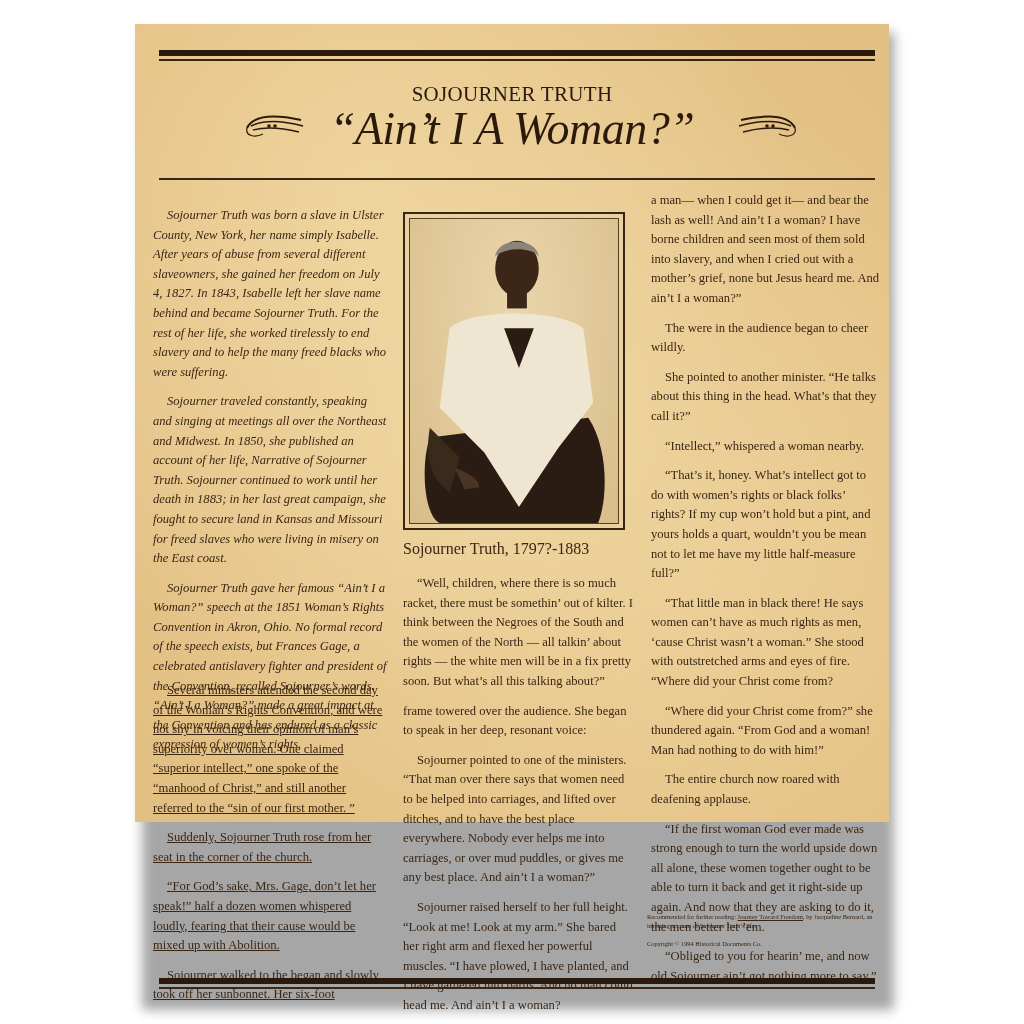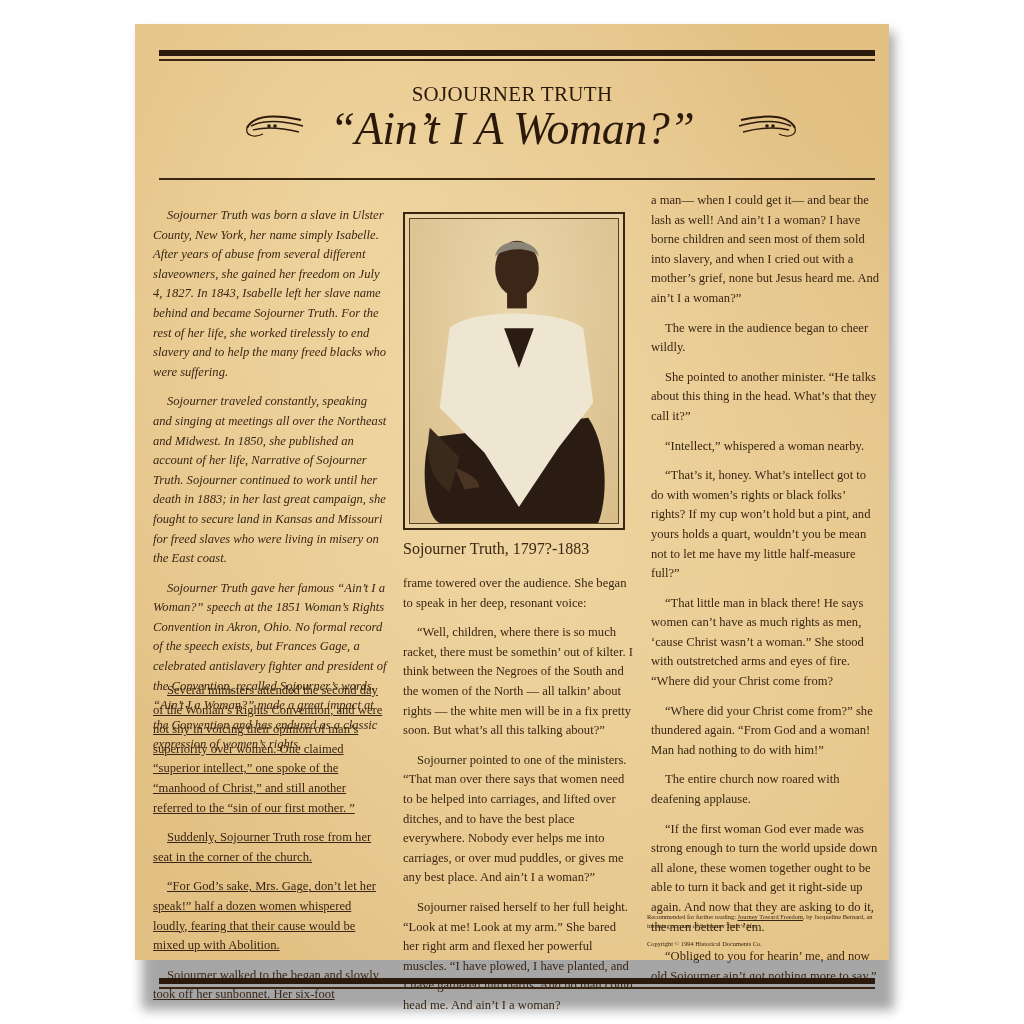--- a/index.html
+++ b/index.html
@@ -5,21 +5,21 @@
   html, body { margin:0; padding:0; }
   body {
     width:1024px; height:1024px; background:#ffffff; position:relative; overflow:hidden;
     font-family:"Liberation Serif","DejaVu Serif",serif;
   }
   .shadow {
     position:absolute; left:142px; top:32px; width:752px; height:978px;
     background:rgba(0,0,0,0.35); filter:blur(6px);
   }
   .paper {
-    position:absolute; left:135px; top:24px; width:754px; height:936px;
+    position:absolute; left:135px; top:24px; width:754px; height:798px;
     background:
       radial-gradient(ellipse at 30% 20%, rgba(245,222,170,0.55), rgba(0,0,0,0) 55%),
       radial-gradient(ellipse at 75% 70%, rgba(240,215,160,0.5), rgba(0,0,0,0) 60%),
       radial-gradient(ellipse at 50% 50%, #ecd29e, #e2bf82 90%);
     color:#2e1f12;
   }
   .rule-double { position:absolute; left:24px; right:14px; }
   .rule-double .thick { height:6px; background:#2b1a0c; }
   .rule-double .thin { height:2px; background:#3a2512; margin-top:3px; }
   .rule-top { top:26px; }
@@ -118,22 +118,22 @@
         <ellipse cx="108" cy="50" rx="22" ry="28" fill="#3b2618"></ellipse>
         <path d="M86 38 C88 18, 128 18, 130 38 C124 28, 94 28, 86 38 Z" fill="#8d8478"></path>
         <rect x="98" y="74" width="20" height="16" fill="#3b2618"></rect>
         <path d="M45 250 C55 255, 70 260, 70 270 L55 272 Z" fill="#4a3424"></path>
       </svg>
     </div>
   </div>
   <div class="caption">Sojourner Truth, 1797?-1883</div>
 
   <div class="col col2">
+    <p>“Well, children, where there is so much racket, there must be somethin’ out of kilter. I think between the Negroes of the South and the women of the North — all talkin’ about rights — the white men will be in a fix pretty soon. But what’s all this talking about?”</p>
     <p style="text-indent:0">frame towered over the audience. She began to speak in her deep, resonant voice:</p>
-    <p>“Well, children, where there is so much racket, there must be somethin’ out of kilter. I think between the Negroes of the South and the women of the North — all talkin’ about rights — the white men will be in a fix pretty soon. But what’s all this talking about?”</p>
     <p>Sojourner pointed to one of the ministers. “That man over there says that women need to be helped into carriages, and lifted over ditches, and to have the best place everywhere. Nobody ever helps me into carriages, or over mud puddles, or gives me any best place. And ain’t I a woman?”</p>
     <p style="margin-bottom:15px">Sojourner raised herself to her full height. “Look at me! Look at my arm.” She bared her right arm and flexed her powerful muscles. “I have plowed, I have planted, and I have gathered into barns. And no man could head me. And ain’t I a woman?</p>
     <p>“I could work as much, and eat as much as</p>
   </div>
 
   <div class="col col3">
     <p style="text-indent:0">a man— when I could get it— and bear the lash as well! And ain’t I a woman? I have borne children and seen most of them sold into slavery, and when I cried out with a mother’s grief, none but Jesus heard me. And ain’t I a woman?”</p>
     <p>The were in the audience began to cheer wildly.</p>
     <p>She pointed to another minister. “He talks about this thing in the head. What’s that they call it?”</p>
     <p>“Intellect,” whispered a woman nearby.</p>

